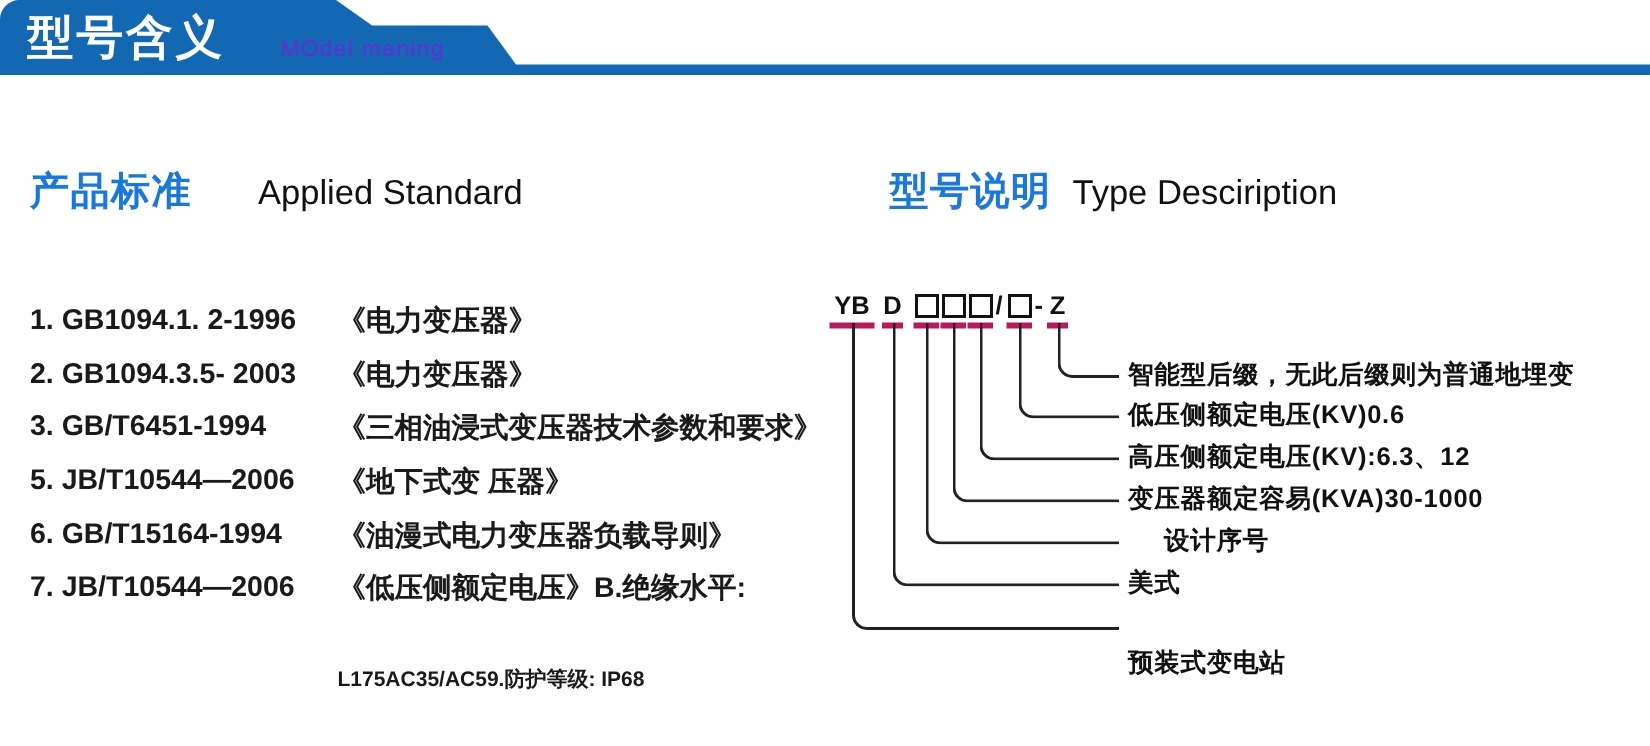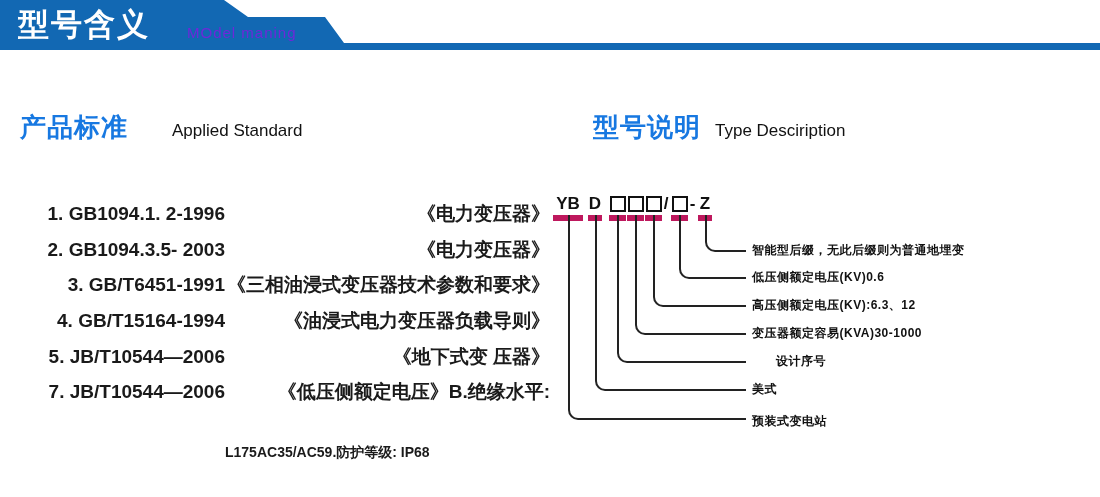--- a/index.html
+++ b/index.html
@@ -1,44 +1,44 @@
 <!DOCTYPE html>
 <html><head>
 <meta charset="utf-8">
 <style>
   html,body{margin:0;padding:0;background:#ffffff;}
   body{font-family:"Liberation Sans","DejaVu Sans",sans-serif;}
-  #page{position:relative;width:1100px;height:497px;background:#fff;overflow:hidden;}
+  #page{position:relative;width:1100px;height:497px;background:#fff;overflow:hidden;border-radius:13px;}
 
   
   #banner-svg{position:absolute;left:0;top:0;width:1100px;height:52px;}
   #banner-title{position:absolute;left:18px;top:4px;font-size:31px;font-weight:bold;color:#fff;letter-spacing:2px;}
   #banner-subtitle{position:absolute;left:187px;top:24px;font-size:15px;color:#6d28d9;letter-spacing:1px;}
 
   
   .sect-heading{position:absolute;top:110px;display:flex;align-items:baseline;gap:14px;white-space:nowrap;}
   .sect-zh{font-size:26px;font-weight:bold;letter-spacing:1px;}
-  .sect-en{font-size:17px;color:#111;}
+  .sect-en{font-size:23px;color:#111;}
   #left-heading{left:20px;gap:44px;}
   #right-heading{left:558px;margin-left:35px;}
 
   
-  #std-list{position:absolute;left:20px;top:196px;width:530px;text-align:right;}
+  #std-list{position:absolute;left:20px;top:196px;width:530px;}
   .std-row{display:flex;height:35.7px;align-items:center;font-size:19px;font-weight:600;color:#1a1a1a;white-space:nowrap;}
   .std-code{width:205px;flex:none;}
   .std-title{flex:1;}
   #std-continuation{position:absolute;left:225px;top:444px;font-size:14px;font-weight:600;color:#1a1a1a;white-space:nowrap;}
 
   
   .code-seg{position:absolute;top:193px;height:22px;display:flex;align-items:center;justify-content:center;
             font-size:17px;font-weight:bold;color:#111;}
-  .code-seg.underlined{border-bottom:6px solid #be185d;}
+  .code-seg.underlined{border-bottom:4px solid #be185d;}
   .seg-box{display:inline-block;width:12px;height:12px;border:2px solid #111;background:#fff;}
   .connector{position:absolute;border-left:2px solid #222;border-bottom:2px solid #222;border-bottom-left-radius:10px;}
-  .conn-label{position:absolute;left:752px;height:22px;line-height:22px;font-size:12px;font-weight:bold;
+  .conn-label{position:absolute;left:752px;height:22px;line-height:22px;font-size:17px;font-weight:bold;
               color:#111;white-space:nowrap;letter-spacing:0.5px;}
 </style>
 </head>
 <body>
 
 <div id="page">
 
   <svg id="banner-svg" viewBox="0 0 1100 52">
     <polygon id="banner-poly" points="0,0 224,0 248,17 325,17 344,43 1100,43 1100,50 0,50" fill="#1268b3"></polygon>
   </svg>
@@ -60,34 +60,34 @@
     <span class="std-code">1. GB1094.1. 2-1996</span>
     <span class="std-title">《电力变压器》</span>
   </div>
 
   <div class="std-row">
     <span class="std-code">2. GB1094.3.5- 2003</span>
     <span class="std-title">《电力变压器》</span>
   </div>
 
   <div class="std-row">
-    <span class="std-code">3. GB/T6451-1991</span>
+    <span class="std-code">3. GB/T6451-1994</span>
     <span class="std-title">《三相油浸式变压器技术参数和要求》</span>
   </div>
 
-  <div class="std-row">
-    <span class="std-code">4. GB/T15164-1994</span>
-    <span class="std-title">《油浸式电力变压器负载导则》</span>
-  </div>
 
   <div class="std-row">
     <span class="std-code">5. JB/T10544—2006</span>
     <span class="std-title">《地下式变 压器》</span>
   </div>
 
+  <div class="std-row">
+    <span class="std-code">6. GB/T15164-1994</span>
+    <span class="std-title">《油漫式电力变压器负载导则》</span>
+  </div>
 
   <div class="std-row">
     <span class="std-code">7. JB/T10544—2006</span>
     <span class="std-title">《低压侧额定电压》B.绝缘水平:</span>
   </div>
 </div>
   <div id="std-continuation">L175AC35/AC59.防护等级: IP68</div>
 
   <div id="model-diagram">
       <div class="code-seg underlined" style="left: 553px; width: 30px;">YB</div>
@@ -113,16 +113,16 @@
       <div class="conn-label" style="top: 266px;">低压侧额定电压(KV)0.6</div>
       <div class="connector" style="left: 653px; top: 215px; width: 91px; height: 90px; border-color: rgb(34, 34, 34);"></div>
       <div class="conn-label" style="top: 294px;">高压侧额定电压(KV):6.3、12</div>
       <div class="connector" style="left: 635px; top: 215px; width: 109px; height: 118px; border-color: rgb(34, 34, 34);"></div>
       <div class="conn-label" style="top: 322px;">变压器额定容易(KVA)30-1000</div>
       <div class="connector" style="left: 617px; top: 215px; width: 127px; height: 146px; border-color: rgb(34, 34, 34);"></div>
       <div class="conn-label" style="top: 350px; margin-left: 24px;">设计序号</div>
       <div class="connector" style="left: 595px; top: 215px; width: 149px; height: 174px; border-color: rgb(34, 34, 34);"></div>
       <div class="conn-label" style="top: 378px;">美式</div>
       <div class="connector" style="left: 568px; top: 215px; width: 176px; height: 203px; border-color: rgb(34, 34, 34);"></div>
-      <div class="conn-label" style="top: 410px;">预装式变电站</div>
+      <div class="conn-label" style="top: 431px;">预装式变电站</div>
     </div>
 
 </div>
 
 </body></html>

